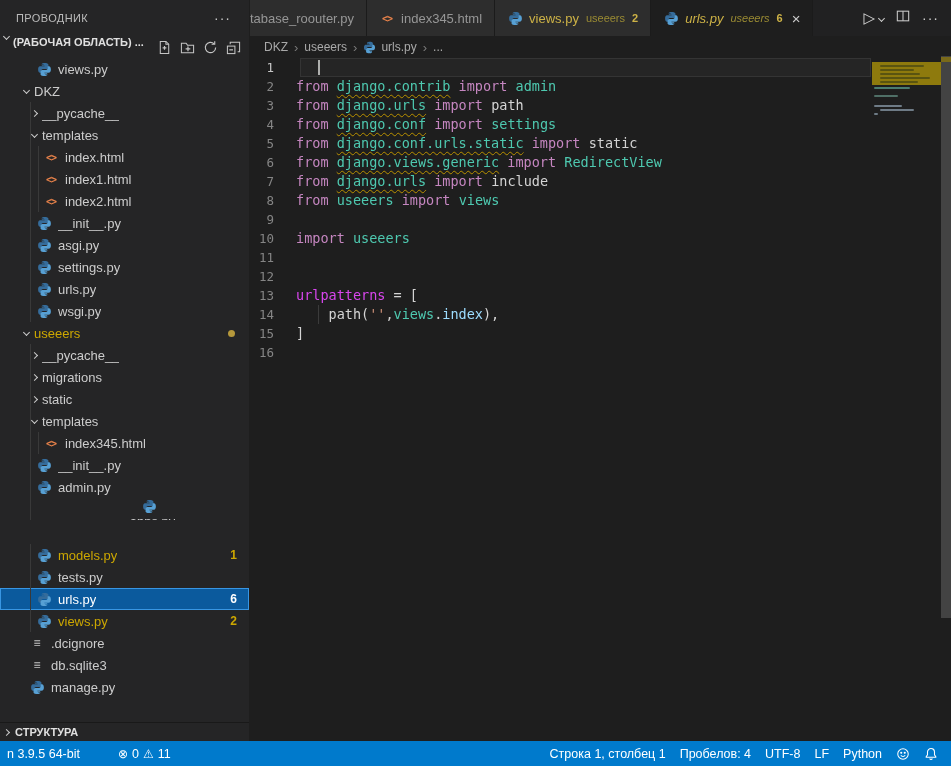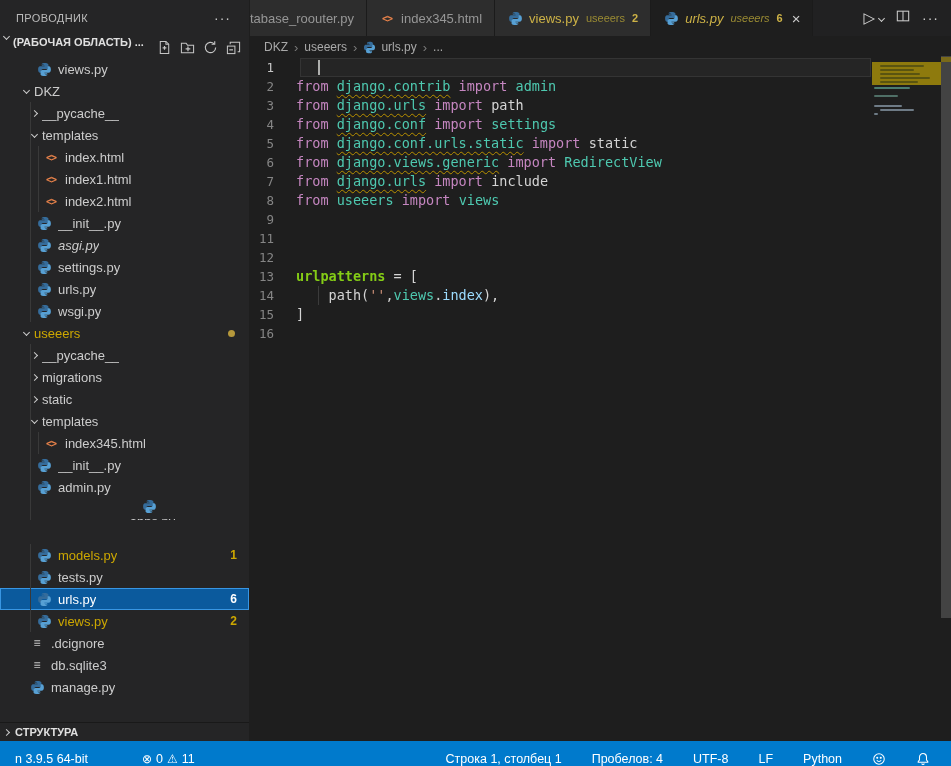--- a/index.html
+++ b/index.html
@@ -76,21 +76,21 @@
 
   
   #minimap { position:absolute; left:622px; top:58px; width:69px; height:120px; }
   .mm-warn { position:absolute; left:0; top:4px; width:69px; height:23px; background:#8E7A0D; }
   .mm-dash { position:absolute; height:2px; border-radius:1px; }
   #scrollbar { position:absolute; left:691px; top:56px; width:10px; bottom:0; background:#434343; }
   #scrollbar .ruler-warn { position:absolute; left:0; top:1px; width:10px; height:5px; background:#7A6A1A; }
 
   
   #status-bar { position:absolute; left:0; bottom:0; width:951px; height:25px; background:#007ACC; display:flex; align-items:center; color:#FFFFFF; font-size:12.5px; }
-  .sb-item { display:flex; align-items:flex-end; gap:4px; padding:0 15px; height:100%; cursor:pointer; white-space:nowrap; }
+  .sb-item { display:flex; align-items:center; gap:4px; padding:0 7px; height:100%; cursor:pointer; white-space:nowrap; }
   #problems { margin-left:24px; }
   #problems .picon { font-size:12px; }
   #status-right { margin-left:auto; display:flex; align-items:center; height:100%; padding-right:6px; }
 </style>
 </head>
 <body>
 
 <div id="root">
 
   <aside id="sidebar">
@@ -173,21 +173,21 @@
         <div class="trow" style="padding-left: 36px;">
           <div class="guide" style="left: 30px;"></div>
           <span class="fico">
             <svg width="15" height="15" viewBox="0 0 16 16">
               <path fill="#356C9B" d="M7.9 1C5 1 5.1 2.3 5.1 2.3v1.8h3v.5H3.6S1.2 4.3 1.2 7.9s2.1 3.5 2.1 3.5h1.3V9.6s-.1-2.1 2.1-2.1h3.5s2 0 2-2V3.2S12.8 1 7.9 1zM6.3 2.1a.6.6 0 1 1 0 1.2.6.6 0 0 1 0-1.2z"></path>
               <path fill="#57A0D4" d="M8.1 15c2.9 0 2.8-1.3 2.8-1.3v-1.8h-3v-.5h4.5s2.4.3 2.4-3.3-2.1-3.5-2.1-3.5h-1.3v1.8s.1 2.1-2.1 2.1H5.8s-2 0-2 2v2.3S3.2 15 8.1 15zm1.6-1.1a.6.6 0 1 1 0-1.2.6.6 0 0 1 0 1.2z"></path>
             </svg>
           </span>
           <span class="lbl">__init__.py</span>
         </div>
-        <div class="trow" style="padding-left: 36px; font-style: italic;">
+        <div class="trow" style="padding-left: 36px;">
           <div class="guide" style="left: 30px;"></div>
           <span class="fico">
             <svg width="15" height="15" viewBox="0 0 16 16">
               <path fill="#356C9B" d="M7.9 1C5 1 5.1 2.3 5.1 2.3v1.8h3v.5H3.6S1.2 4.3 1.2 7.9s2.1 3.5 2.1 3.5h1.3V9.6s-.1-2.1 2.1-2.1h3.5s2 0 2-2V3.2S12.8 1 7.9 1zM6.3 2.1a.6.6 0 1 1 0 1.2.6.6 0 0 1 0-1.2z"></path>
               <path fill="#57A0D4" d="M8.1 15c2.9 0 2.8-1.3 2.8-1.3v-1.8h-3v-.5h4.5s2.4.3 2.4-3.3-2.1-3.5-2.1-3.5h-1.3v1.8s.1 2.1-2.1 2.1H5.8s-2 0-2 2v2.3S3.2 15 8.1 15zm1.6-1.1a.6.6 0 1 1 0-1.2.6.6 0 0 1 0 1.2z"></path>
             </svg>
           </span>
           <span class="lbl">asgi.py</span>
         </div>
         <div class="trow" style="padding-left: 36px;">
@@ -426,23 +426,24 @@
     <div id="code-area">
         <div class="cline current"><div class="cur-hl"></div><div class="caret"></div><span class="lnum">1</span><span class="ctext"></span></div>
         <div class="cline"><span class="lnum">2</span><span class="ctext"><span style="color: rgb(197, 134, 192);">from</span><span style="color: rgb(212, 212, 212);"> </span><span class="sq" style="color: rgb(78, 201, 176); text-decoration-color: rgb(185, 144, 0);">django.contrib</span><span style="color: rgb(212, 212, 212);"> </span><span style="color: rgb(197, 134, 192);">import</span><span style="color: rgb(212, 212, 212);"> </span><span style="color: rgb(78, 201, 176);">admin</span></span></div>
         <div class="cline"><span class="lnum">3</span><span class="ctext"><span style="color: rgb(197, 134, 192);">from</span><span style="color: rgb(212, 212, 212);"> </span><span class="sq" style="color: rgb(78, 201, 176); text-decoration-color: rgb(185, 144, 0);">django.urls</span><span style="color: rgb(212, 212, 212);"> </span><span style="color: rgb(197, 134, 192);">import</span><span style="color: rgb(212, 212, 212);"> </span><span style="color: rgb(212, 212, 212);">path</span></span></div>
         <div class="cline"><span class="lnum">4</span><span class="ctext"><span style="color: rgb(197, 134, 192);">from</span><span style="color: rgb(212, 212, 212);"> </span><span class="sq" style="color: rgb(78, 201, 176); text-decoration-color: rgb(185, 144, 0);">django.conf</span><span style="color: rgb(212, 212, 212);"> </span><span style="color: rgb(197, 134, 192);">import</span><span style="color: rgb(212, 212, 212);"> </span><span style="color: rgb(78, 201, 176);">settings</span></span></div>
         <div class="cline"><span class="lnum">5</span><span class="ctext"><span style="color: rgb(197, 134, 192);">from</span><span style="color: rgb(212, 212, 212);"> </span><span class="sq" style="color: rgb(78, 201, 176); text-decoration-color: rgb(185, 144, 0);">django.conf.urls.static</span><span style="color: rgb(212, 212, 212);"> </span><span style="color: rgb(197, 134, 192);">import</span><span style="color: rgb(212, 212, 212);"> </span><span style="color: rgb(212, 212, 212);">static</span></span></div>
         <div class="cline"><span class="lnum">6</span><span class="ctext"><span style="color: rgb(197, 134, 192);">from</span><span style="color: rgb(212, 212, 212);"> </span><span class="sq" style="color: rgb(78, 201, 176); text-decoration-color: rgb(185, 144, 0);">django.views.generic</span><span style="color: rgb(212, 212, 212);"> </span><span style="color: rgb(197, 134, 192);">import</span><span style="color: rgb(212, 212, 212);"> </span><span style="color: rgb(78, 201, 176);">RedirectView</span></span></div>
         <div class="cline"><span class="lnum">7</span><span class="ctext"><span style="color: rgb(197, 134, 192);">from</span><span style="color: rgb(212, 212, 212);"> </span><span class="sq" style="color: rgb(78, 201, 176); text-decoration-color: rgb(185, 144, 0);">django.urls</span><span style="color: rgb(212, 212, 212);"> </span><span style="color: rgb(197, 134, 192);">import</span><span style="color: rgb(212, 212, 212);"> </span><span style="color: rgb(212, 212, 212);">include</span></span></div>
         <div class="cline"><span class="lnum">8</span><span class="ctext"><span style="color: rgb(197, 134, 192);">from</span><span style="color: rgb(212, 212, 212);"> </span><span style="color: rgb(78, 201, 176);">useeers</span><span style="color: rgb(212, 212, 212);"> </span><span style="color: rgb(197, 134, 192);">import</span><span style="color: rgb(212, 212, 212);"> </span><span style="color: rgb(78, 201, 176);">views</span></span></div>
         <div class="cline"><span class="lnum">9</span><span class="ctext"></span></div>
+        <div class="cline"><span class="lnum">10</span><span class="ctext"><span style="color: rgb(197, 134, 192);">import</span><span style="color: rgb(212, 212, 212);"> </span><span style="color: rgb(78, 201, 176);">useeers</span></span></div>
         <div class="cline"><span class="lnum">11</span><span class="ctext"></span></div>
         <div class="cline"><span class="lnum">12</span><span class="ctext"></span></div>
-        <div class="cline"><span class="lnum">13</span><span class="ctext"><span style="color: #84cc16; font-weight: bold;">urlpatterns</span><span style="color: rgb(212, 212, 212);"> = [</span></span></div>
+        <div class="cline"><span class="lnum">13</span><span class="ctext"><span style="color: #d946ef;">urlpatterns</span><span style="color: rgb(212, 212, 212);"> = [</span></span></div>
         <div class="cline"><div class="ind-guide"></div><span class="lnum">14</span><span class="ctext"><span style="color: rgb(212, 212, 212);">    path(</span><span style="color: rgb(206, 145, 120);">''</span><span style="color: rgb(212, 212, 212);">,</span><span style="color: rgb(78, 201, 176);">views</span><span style="color: rgb(212, 212, 212);">.</span><span style="color: rgb(156, 220, 254);">index</span><span style="color: rgb(212, 212, 212);">),</span></span></div>
         <div class="cline"><span class="lnum">15</span><span class="ctext"><span style="color: rgb(212, 212, 212);">]</span></span></div>
         <div class="cline"><span class="lnum">16</span><span class="ctext"></span></div>
       </div>
     <div id="minimap">
       <div class="mm-warn"></div>
       <div class="mm-dash" style="left:8px;top:7px;width:44px;background:#5A5410"></div>
       <div class="mm-dash" style="left:8px;top:11px;width:34px;background:#5A5410"></div>
       <div class="mm-dash" style="left:8px;top:15px;width:40px;background:#5A5410"></div>
       <div class="mm-dash" style="left:8px;top:19px;width:50px;background:#5A5410"></div>

